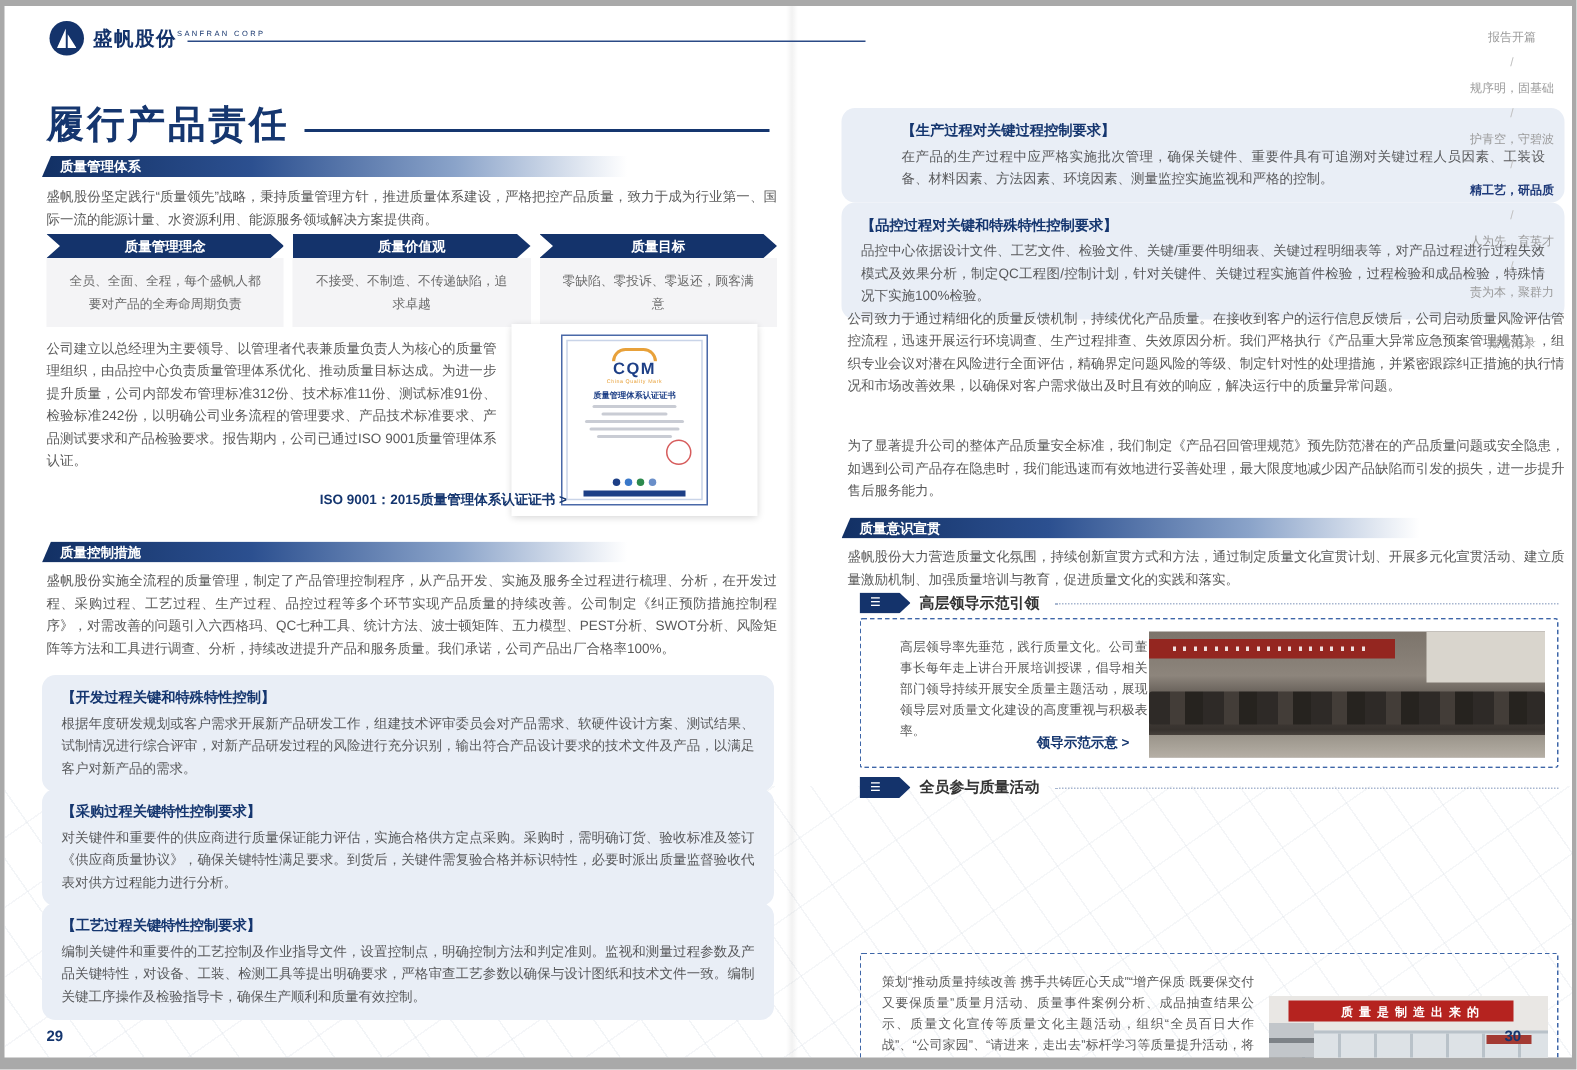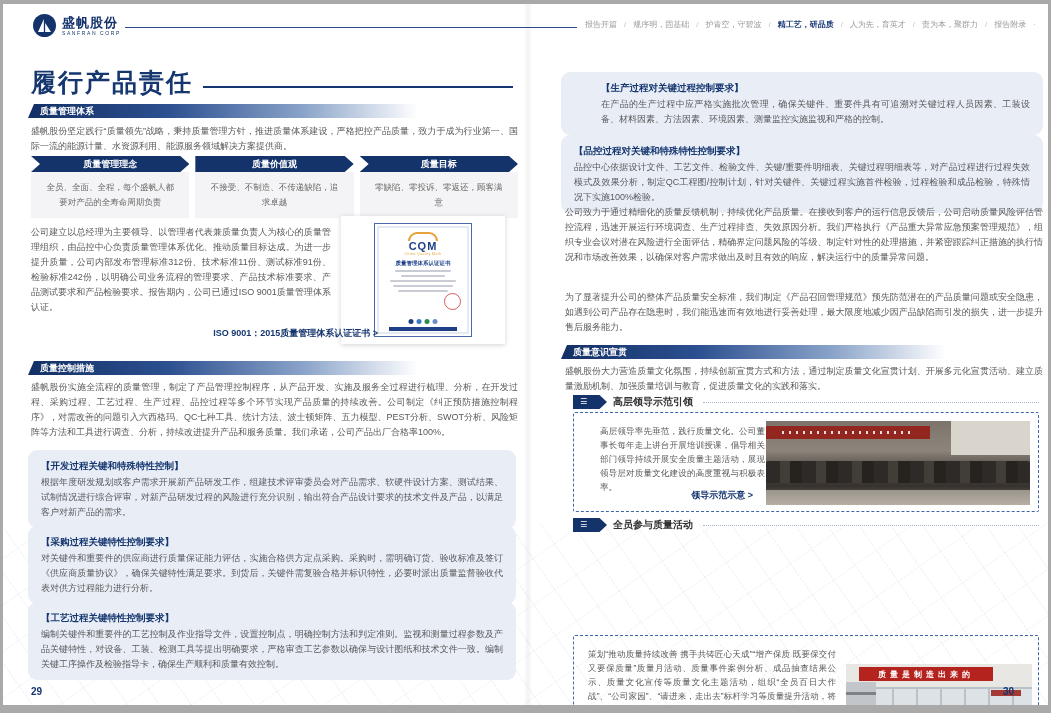--- a/index.html
+++ b/index.html
@@ -12,25 +12,25 @@
       repeating-linear-gradient(55deg, rgba(185,196,210,.30) 0 1px, transparent 1px 26px),
       repeating-linear-gradient(-35deg, rgba(185,196,210,.25) 0 1px, transparent 1px 38px);}
   .fold{position:absolute;left:521px;top:0;width:8px;height:100%;z-index:0;
     background:linear-gradient(90deg,transparent,rgba(0,0,0,.05),transparent);}
 
   
   .brand{position:absolute;left:30px;top:10px;display:flex;align-items:center;gap:6px;z-index:2;}
   .logo-mark{width:23px;height:23px;border-radius:50%;background:#14336b;position:relative;flex:0 0 auto;}
   .logo-mark::after{content:"";position:absolute;inset:5px;background:#fff;
     clip-path:polygon(0 100%,45% 0,45% 100%,55% 100%,55% 30%,100% 100%);}
-  .brand-text{display:flex;flex-direction:column;line-height:1;}
+  .brand-text{display:flex;flex-direction:row;line-height:1;}
   .brand-name{font-size:13px;font-weight:bold;color:#14336b;letter-spacing:1px;}
   .brand-sub{font-size:5px;color:#14336b;letter-spacing:1.6px;margin-top:2px;}
   .header-rule{position:absolute;left:122px;top:23px;width:452px;height:1px;background:#2b4a86;z-index:1;}
-  .topnav{position:absolute;right:12px;top:15px;display:flex;align-items:center;gap:7px;font-size:8px;color:#9a9a9a;z-index:2;white-space:nowrap;}
+  .topnav{position:absolute;right:12px;top:15px;display:flex;align-items:center;gap:7px;font-size:8px;color:#9a9a9a;z-index:2;white-space:nowrap;flex-direction:column;}
   .topnav .sep{color:#c0c0c0;}
   .topnav .nav-item{cursor:pointer;}
   .topnav .active{color:#1e3a7a;font-weight:bold;}
 
   
   .body-text{font-size:9px;line-height:15px;color:#595959;text-align:justify;}
   .abs{position:absolute;z-index:1;}
 
   
   .page-title{font-size:25px;font-weight:bold;color:#15366f;letter-spacing:2px;}
@@ -90,21 +90,21 @@
   .photo1 .banner i{display:block;width:80%;height:3px;
     background:repeating-linear-gradient(90deg,rgba(255,255,255,.85) 0 2px,transparent 2px 7px);}
   .photo1 .window{position:absolute;right:0;top:0;width:30%;height:40%;background:#d9d5cd;}
   .photo1 .crowd{position:absolute;left:0;top:48%;width:100%;height:26%;
     background:repeating-linear-gradient(90deg,#2e2a27 0 14px,#433d38 14px 24px,#26231f 24px 36px);border-radius:2px;}
   .photo1 .tables{position:absolute;left:0;bottom:0;width:100%;height:18%;background:linear-gradient(180deg,#9a948a,#b5afa5);}
 
   
   .photo2{position:absolute;overflow:hidden;background:#e9e7e4;}
   .photo2 .banner{position:absolute;left:7%;top:3px;width:72%;height:14px;background:#b5231f;
-    color:#fff;font-size:8px;font-weight:bold;letter-spacing:4px;display:flex;align-items:center;justify-content:center;white-space:nowrap;}
+    color:#fff;font-size:8px;font-weight:bold;letter-spacing:4px;display:flex;align-items:center;justify-content:center;white-space:nowrap;padding-left:16px;}
   .photo2 .windows{position:absolute;left:12%;top:26%;width:88%;height:30%;background:#dde2e6;
     border-top:2px solid #b9c2c9;border-bottom:2px solid #b9c2c9;
     background-image:repeating-linear-gradient(90deg,#b9c2c9 0 2px,transparent 2px 24px);}
   .photo2 .redsign{position:absolute;right:6%;top:29%;width:16%;height:6px;background:#a33a33;}
   .photo2 .shelf{position:absolute;left:0;top:20%;width:16%;height:74%;
     background:repeating-linear-gradient(0deg,#7d8287 0 3px,#c2c6ca 3px 13px);}
 
   .page-no{font-size:10px;font-weight:bold;color:#15366f;}
 </style>
 </head>

